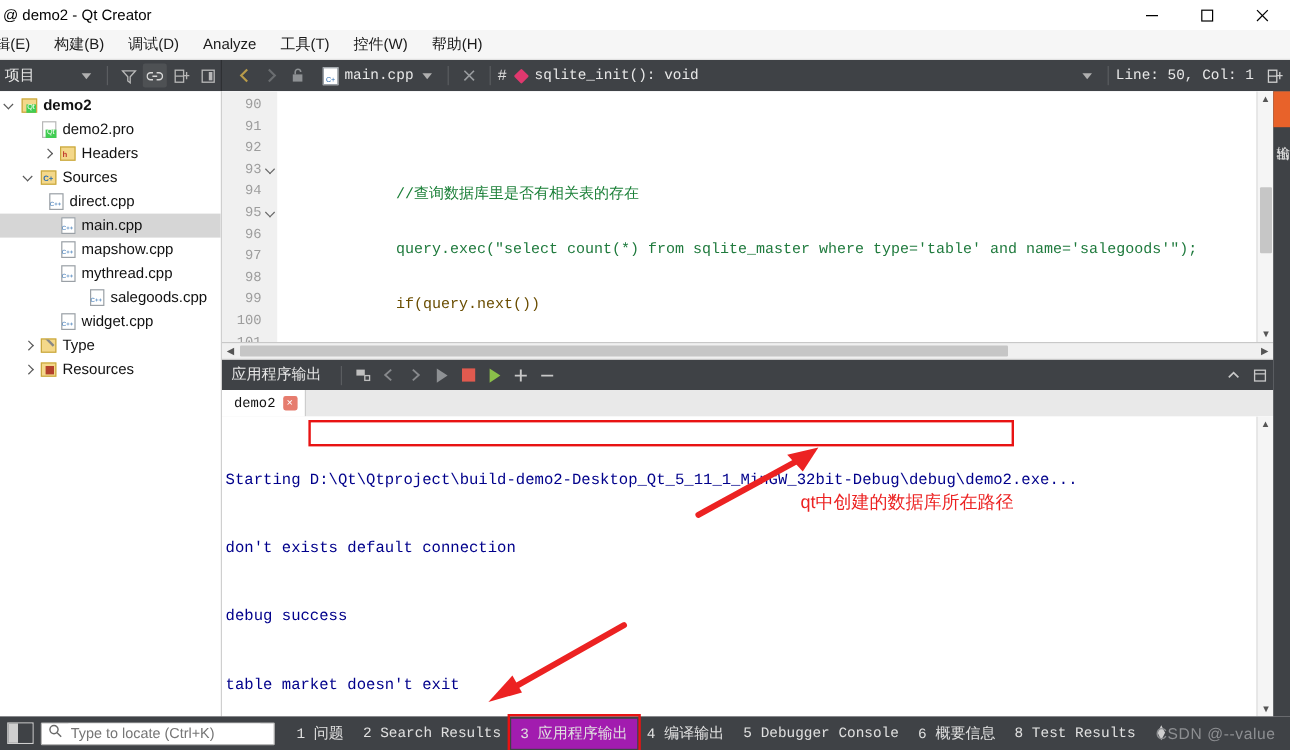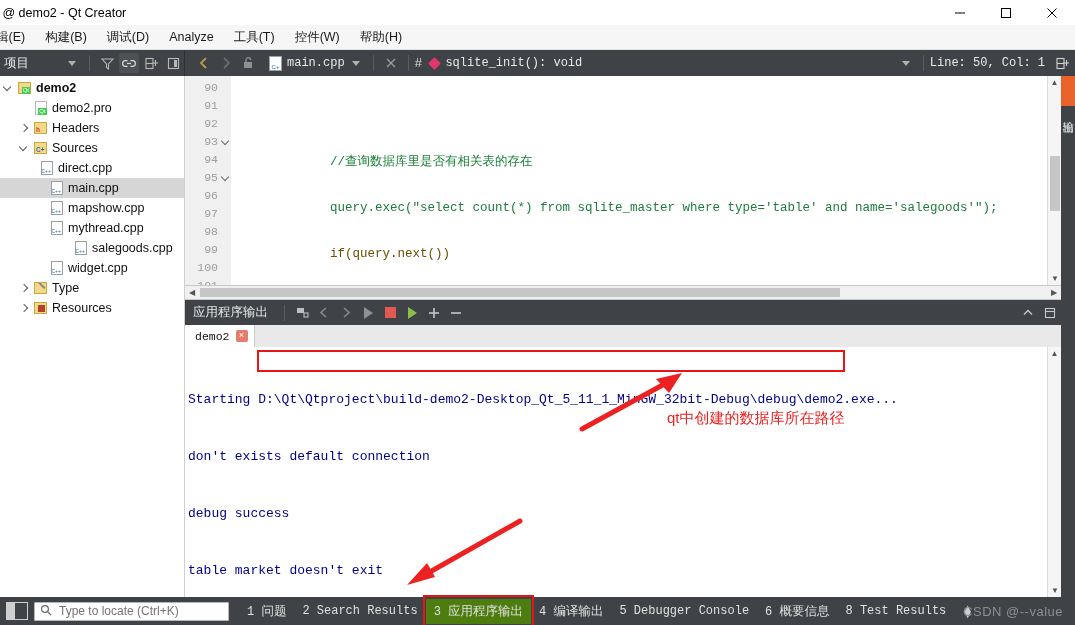--- a/index.html
+++ b/index.html
@@ -289,21 +289,21 @@
     border: 1px solid #b7b7b7; display: flex; align-items: center;
     gap: 5px; padding: 0 5px; border-radius: 1px;
   }
   .locate-box .ph { font-size: 12px; color: #0f172a; }
   .sb-tabs { display: flex; align-items: center; margin-left: 10px; }
   .sb-tab {
     font-family: "Liberation Mono", monospace; font-size: 12px;
     color: #e0e0e0; padding: 4px 8px; white-space: nowrap;
   }
   .sb-tab .cn { font-family: "Liberation Sans", sans-serif; font-size: 12.5px; }
-  .sb-tab.hl { background: #4d7c0f; }
+  .sb-tab.hl { background: #a21caf; }
   .sb-updown {
     color: #cfcfcf; font-size: 11px; margin-left: 8px;
     display: flex; flex-direction: column; line-height: 6px;
   }
   .watermark {
     position: absolute; right: 12px; top: 50%; transform: translateY(-50%);
     color: #8d8f92; font-size: 13px; letter-spacing: 0.5px;
   }
   .sb-anno {
     position: absolute; border: 2px solid #e81313; pointer-events: none;
@@ -448,21 +448,21 @@
           </span>
         <span class="tlbl bold">demo2</span>
       </div>
       <div class="tree-row" style="padding-left:16px">
         <span class="tw"></span>
         <span class="ti">
             <span class="ico-pro"></span>
           </span>
         <span class="tlbl">demo2.pro</span>
       </div>
-      <div class="tree-row" style="padding-left:16px">
+      <div class="tree-row" style="padding-left:32px">
         <span class="tw">
             <span class="chev"></span>
           </span>
         <span class="ti">
             <span class="ico-fold">
               <span class="tag" style="color:#c0392b">h</span>
             </span>
           </span>
         <span class="tlbl">Headers</span>
       </div>

